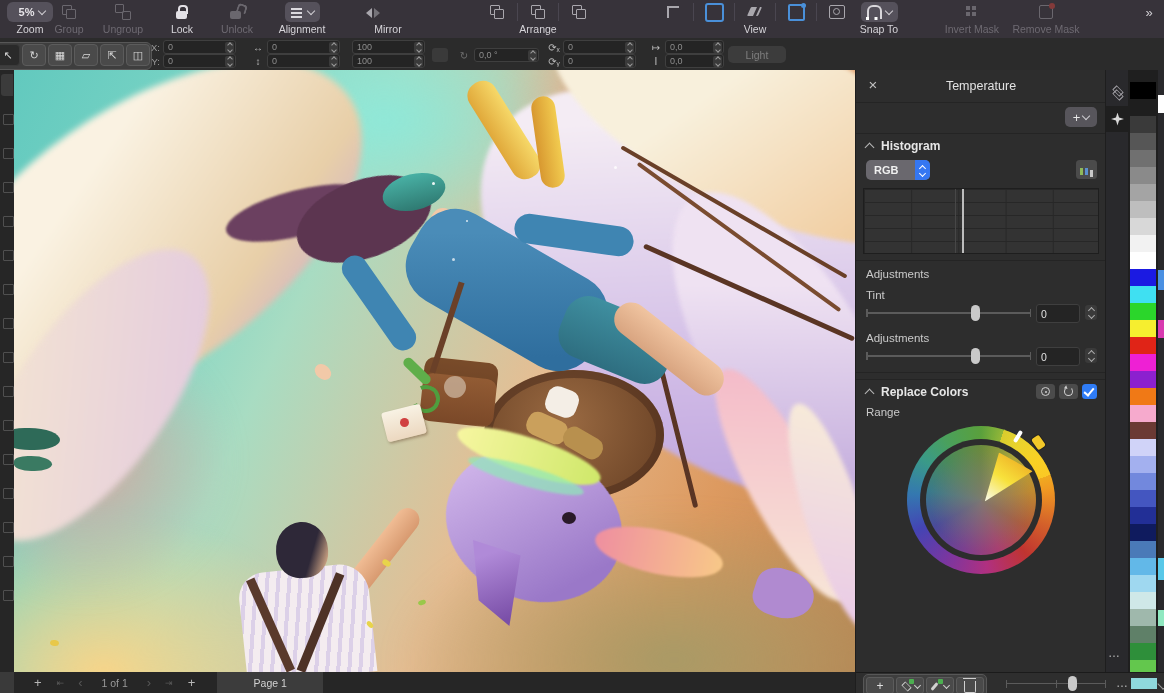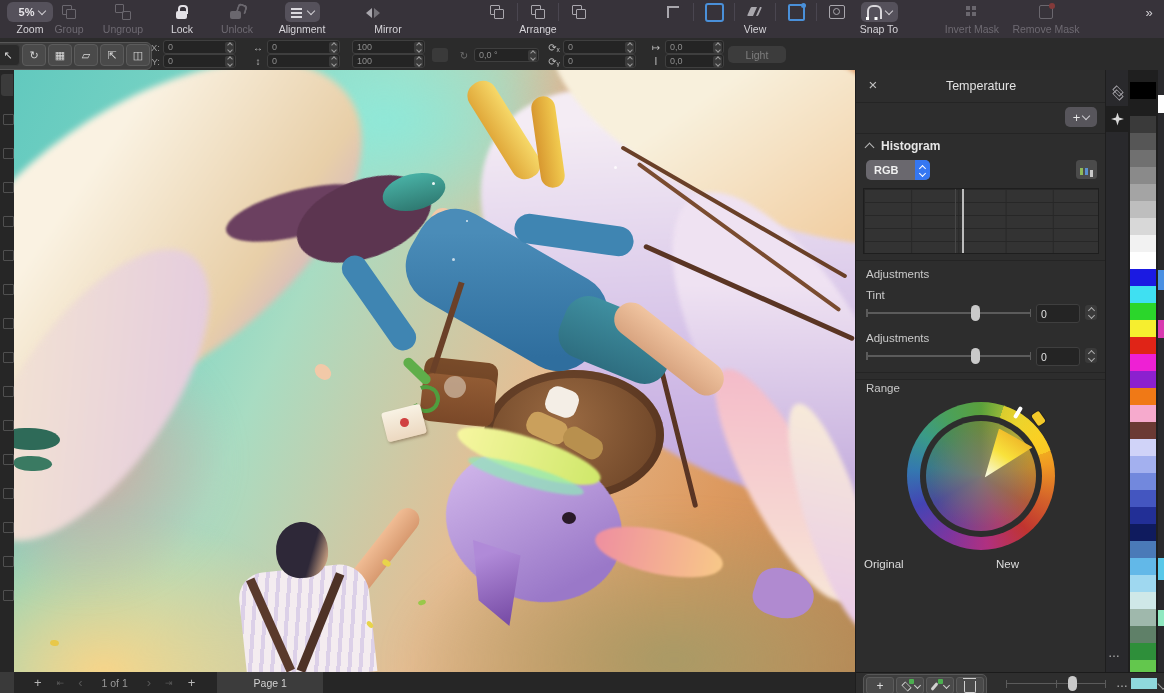--- a/index.html
+++ b/index.html
@@ -671,37 +671,41 @@
       <div class="vbox">0</div>
       <div class="vstp">
           <i class="u"></i>
           <i class="d"></i>
         </div>
     </div>
 
     <div class="divider"></div>
 
     <div class="divider"></div>
+    <div class="sec-hd">
+      <span class="disc open"></span>
+      <span class="sec-title">Replace Colors</span>
+      <span class="hd-btns">
+        <span class="hd-btn g-gear"></span>
+        <span class="hd-btn g-reset"></span>
+        <span class="checkbox checked"></span>
+      </span>
+    </div>
     <div class="ctl-label" style="padding-top:2px;">Range</div>
 
     <div id="wheel-zone">
       <div class="wring"></div>
       <div class="warc"></div>
       <div class="wgap"></div>
       <div class="wdisc"></div>
       <div class="wwedge"></div>
       <div class="wtick"></div>
       <div class="wnub"></div>
     </div>
 
-    <div id="orig-new">
-      <span id="orig-label">Original</span>
-      <span id="new-label">New</span>
-
-    </div>
   </div>
 
   <div id="side-strip">
     <div class="side-tab" style="top:8px;">
         <span class="ic ic-layers"></span>
       </div>
     <div class="side-tab sel" style="top:36px;">
         <span class="ic-sparkle"></span>
       </div>
     <div id="side-more">…</div>

